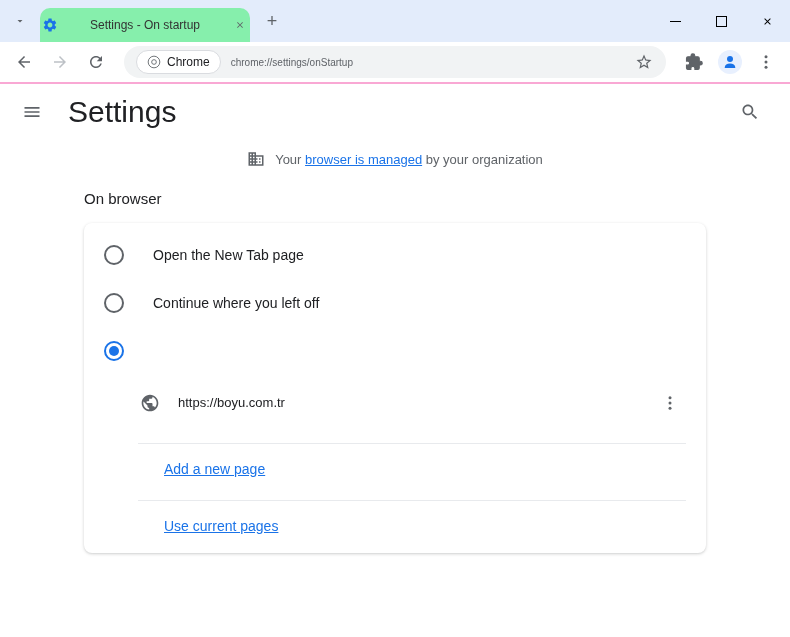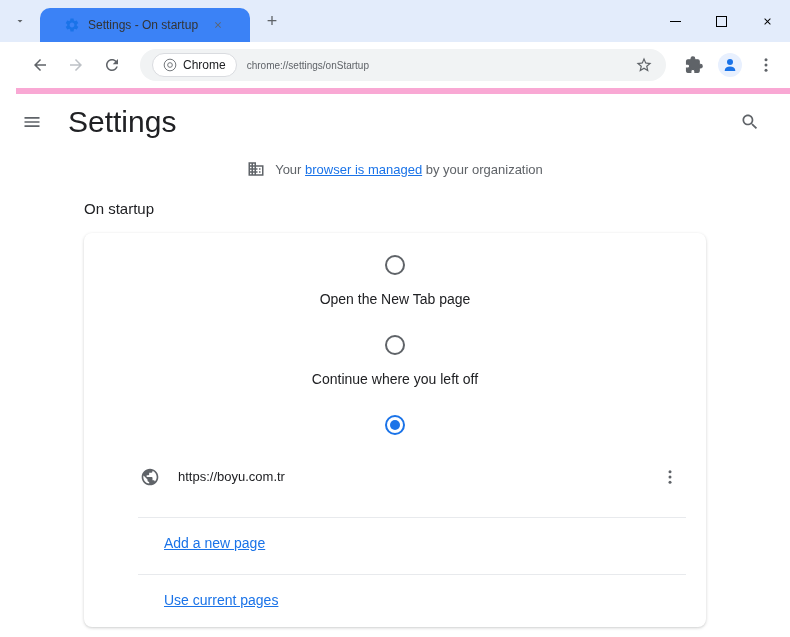--- a/index.html
+++ b/index.html
@@ -1,30 +1,30 @@
 <!DOCTYPE html>
 <html><head>
   <meta charset="utf-8">
   <style>
     * { margin: 0; padding: 0; box-sizing: border-box; font-family: 'Segoe UI', Arial, sans-serif; }
     body { width: 790px; height: 637px; background: #fff; overflow: hidden; position: relative; }
     
     
     .title-bar { height: 42px; background: #e3ecfb; display: flex; align-items: center; padding: 0; }
     .tab-dropdown { width: 40px; height: 42px; display: flex; align-items: center; justify-content: center; cursor: pointer; }
-    .tab { background: #3b82f6; height: 34px; margin-top: 8px; border-radius: 10px 10px 0 0; display: flex; align-items: center; padding: 0 24px; min-width: 210px; gap: 8px; }
+    .tab { background: #86efac; height: 34px; margin-top: 8px; border-radius: 10px 10px 0 0; display: flex; align-items: center; padding: 0 2px; min-width: 210px; gap: 8px; text-align: center; }
     .tab-favicon { width: 16px; height: 16px; display: flex; align-items: center; justify-content: center; color: #1a73e8; }
     .tab-title { font-size: 12px; color: #333; flex: 1; }
     .tab-close { width: 16px; height: 16px; display: flex; align-items: center; justify-content: center; cursor: pointer; color: #5f6368; font-size: 14px; }
     .new-tab { width: 28px; height: 28px; display: flex; align-items: center; justify-content: center; cursor: pointer; color: #5f6368; margin-left: 8px; font-size: 18px; }
     .window-controls { margin-left: auto; display: flex; }
     .win-btn { width: 46px; height: 42px; display: flex; align-items: center; justify-content: center; cursor: pointer; }
     
     
-    .toolbar { height: 52px; background: #fff; display: flex; align-items: center; padding: 0 8px; gap: 4px; border-bottom: 6px solid #f9a8d4; margin-left: 16px; }
+    .toolbar { height: 42px; background: #fff; display: flex; align-items: center; padding: 0 8px; gap: 4px; border-bottom: 2px solid #f9a8d4; }
     .nav-btn { width: 32px; height: 32px; border-radius: 50%; display: flex; align-items: center; justify-content: center; cursor: pointer; color: #5f6368; }
     .nav-btn.disabled { color: #bdc1c6; cursor: default; }
     .address-bar { flex: 1; height: 32px; background: #f1f3f4; border-radius: 16px; display: flex; align-items: center; padding: 0 12px; margin: 0 8px; gap: 10px; }
     .chrome-chip { display: flex; align-items: center; gap: 6px; background: #fff; border: 1px solid #dadce0; border-radius: 14px; padding: 2px 10px; height: 24px; font-size: 12px; color: #202124; }
     .url-text { flex: 1; font-size: 10px; color: #5f6368; }
     .star-btn { width: 20px; height: 20px; display: flex; align-items: center; justify-content: center; color: #5f6368; cursor: pointer; }
     .ext-btn, .profile-btn, .menu-btn { width: 32px; height: 32px; display: flex; align-items: center; justify-content: center; cursor: pointer; color: #5f6368; border-radius: 50%; }
     .profile-avatar { width: 24px; height: 24px; border-radius: 50%; background: #e8f0fe; display: flex; align-items: center; justify-content: center; }
     
     
@@ -34,21 +34,21 @@
     .search-icon-btn { margin-left: auto; width: 40px; height: 40px; display: flex; align-items: center; justify-content: center; cursor: pointer; color: #5f6368; }
     
     
     .managed-banner { display: flex; align-items: center; justify-content: center; gap: 10px; padding: 10px 0; font-size: 13px; color: #5f6368; }
     .managed-link { color: #1a73e8; text-decoration: underline; cursor: pointer; }
     
     
     .content-wrap { padding: 0 24px; }
     .section-title { font-size: 15px; color: #202124; padding: 12px 60px 16px; }
     .card { background: #fff; border-radius: 8px; box-shadow: 0 1px 2px rgba(60,64,67,0.15), 0 1px 3px 1px rgba(60,64,67,0.08); margin: 0 60px; padding: 8px 0; }
-    .radio-row { display: flex; align-items: center; padding: 14px 20px; gap: 16px; cursor: pointer; flex-direction: column; }
+    .radio-row { display: flex; align-items: center; padding: 14px 20px; gap: 29px; cursor: pointer; }
     .radio { width: 20px; height: 20px; border: 2px solid #5f6368; border-radius: 50%; display: flex; align-items: center; justify-content: center; flex-shrink: 0; }
     .radio.selected { border-color: #1a73e8; }
     .radio-dot { width: 10px; height: 10px; background: #1a73e8; border-radius: 50%; }
     .radio-label { font-size: 14px; color: #202124; }
     .page-row { display: flex; align-items: center; padding: 12px 20px 12px 56px; gap: 18px; }
     .globe-icon { width: 20px; height: 20px; color: #5f6368; flex-shrink: 0; }
     .page-info { flex: 1; display: flex; flex-direction: column; gap: 0; }
     .page-title-text, .page-url { font-size: 13px; color: #202124; line-height: 1.3; }
     .more-btn { width: 32px; height: 32px; display: flex; align-items: center; justify-content: center; cursor: pointer; color: #5f6368; }
     .link-row { padding: 16px 20px 10px 80px; }
@@ -171,21 +171,21 @@
       <path fill="#5f6368" d="M12 7V3H2v18h20V7H12zM6 19H4v-2h2v2zm0-4H4v-2h2v2zm0-4H4V9h2v2zm0-4H4V5h2v2zm4 12H8v-2h2v2zm0-4H8v-2h2v2zm0-4H8V9h2v2zm0-4H8V5h2v2zm10 12h-8v-2h2v-2h-2v-2h2v-2h-2V9h8v10zm-2-8h-2v2h2v-2zm0 4h-2v2h2v-2z"></path>
     </svg>
   <span>
     <span>Your</span>
     <span class="managed-link">browser is managed</span>
     <span>by your organization</span>
   </span>
 </div>
 
 <div class="content-wrap">
-  <div class="section-title">On startup</div>
+  <div class="section-title">On browser</div>
 
   <div class="card">
     <div class="radio-row">
       <div class="radio"></div>
       <div class="radio-label">Open the New Tab page</div>
     </div>
     <div class="radio-row">
       <div class="radio"></div>
       <div class="radio-label">Continue where you left off</div>
     </div>

